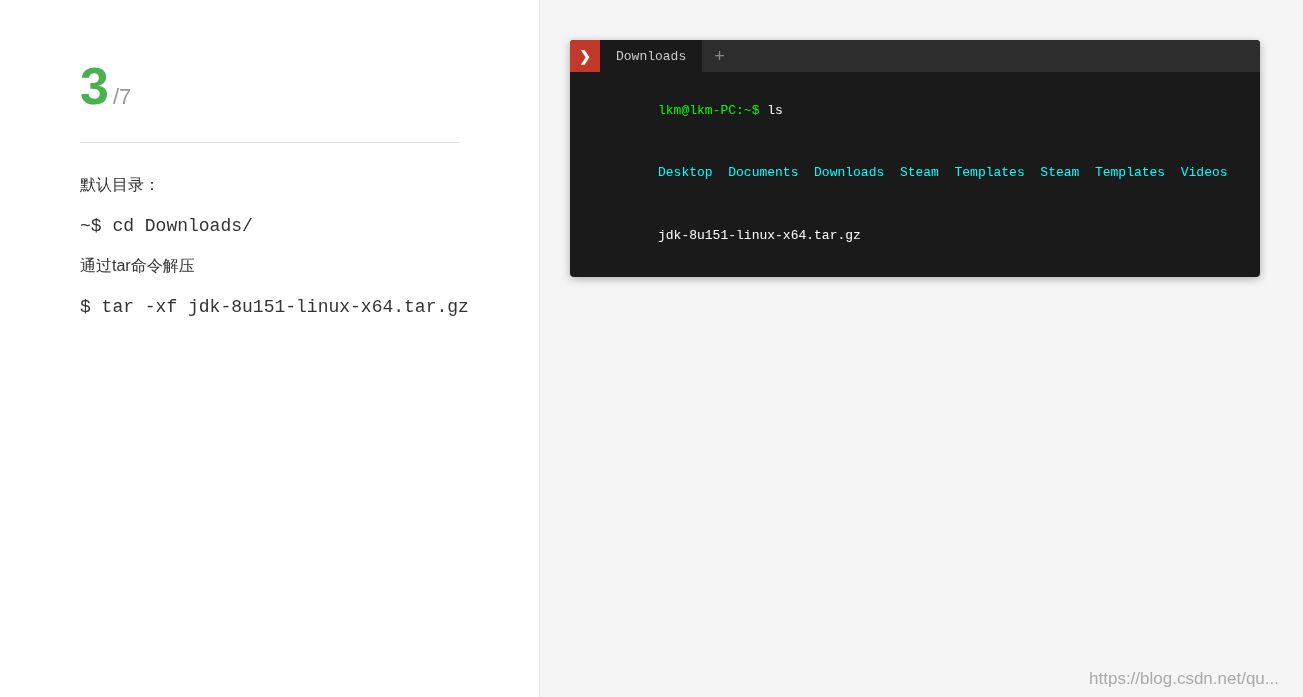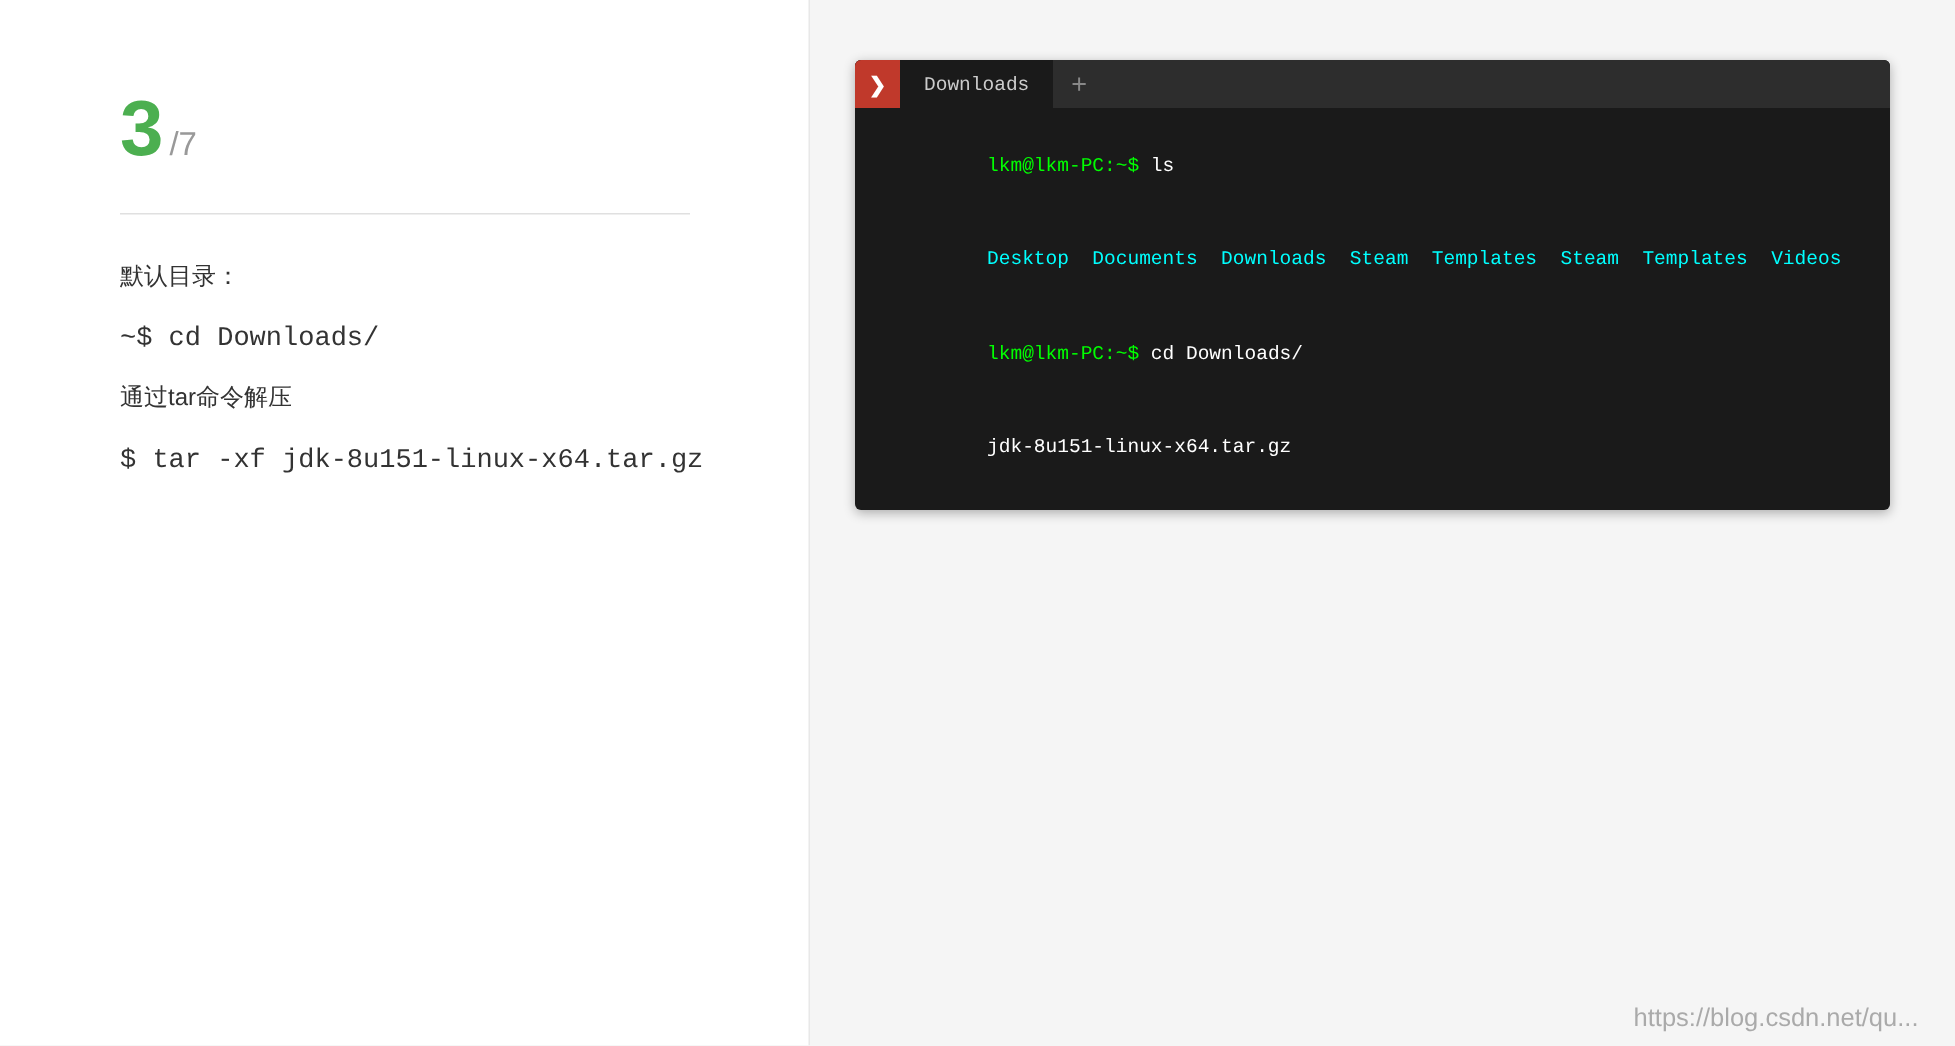--- a/index.html
+++ b/index.html
@@ -194,23 +194,20 @@
       </div>
 
       <div class="terminal-body">
         <span class="term-line">
           <span class="term-green">lkm@lkm-PC:~$</span><span class="term-white"> ls</span>
         </span>
         <span class="term-line">
           <span class="term-cyan">Desktop  </span><span class="term-cyan">Documents  </span><span class="term-cyan">Downloads  </span><span class="term-cyan">Steam  </span><span class="term-cyan">Templates  </span><span class="term-cyan">Steam  </span><span class="term-cyan">Templates  </span><span class="term-cyan">Videos</span>
         </span>
         <span class="term-line">
-          <span class="term-green">lkm@lkm-PC:~$</span><span class="term-white"> cd Downloads/</span>
-        </span>
-        <span class="term-line">
           <span class="term-white">jdk-8u151-linux-x64.tar.gz</span>
         </span>
       </div>
     </div>
   </div>
 </div>
 
 <div class="watermark">https://blog.csdn.net/qu...</div>
 
 </body></html>

